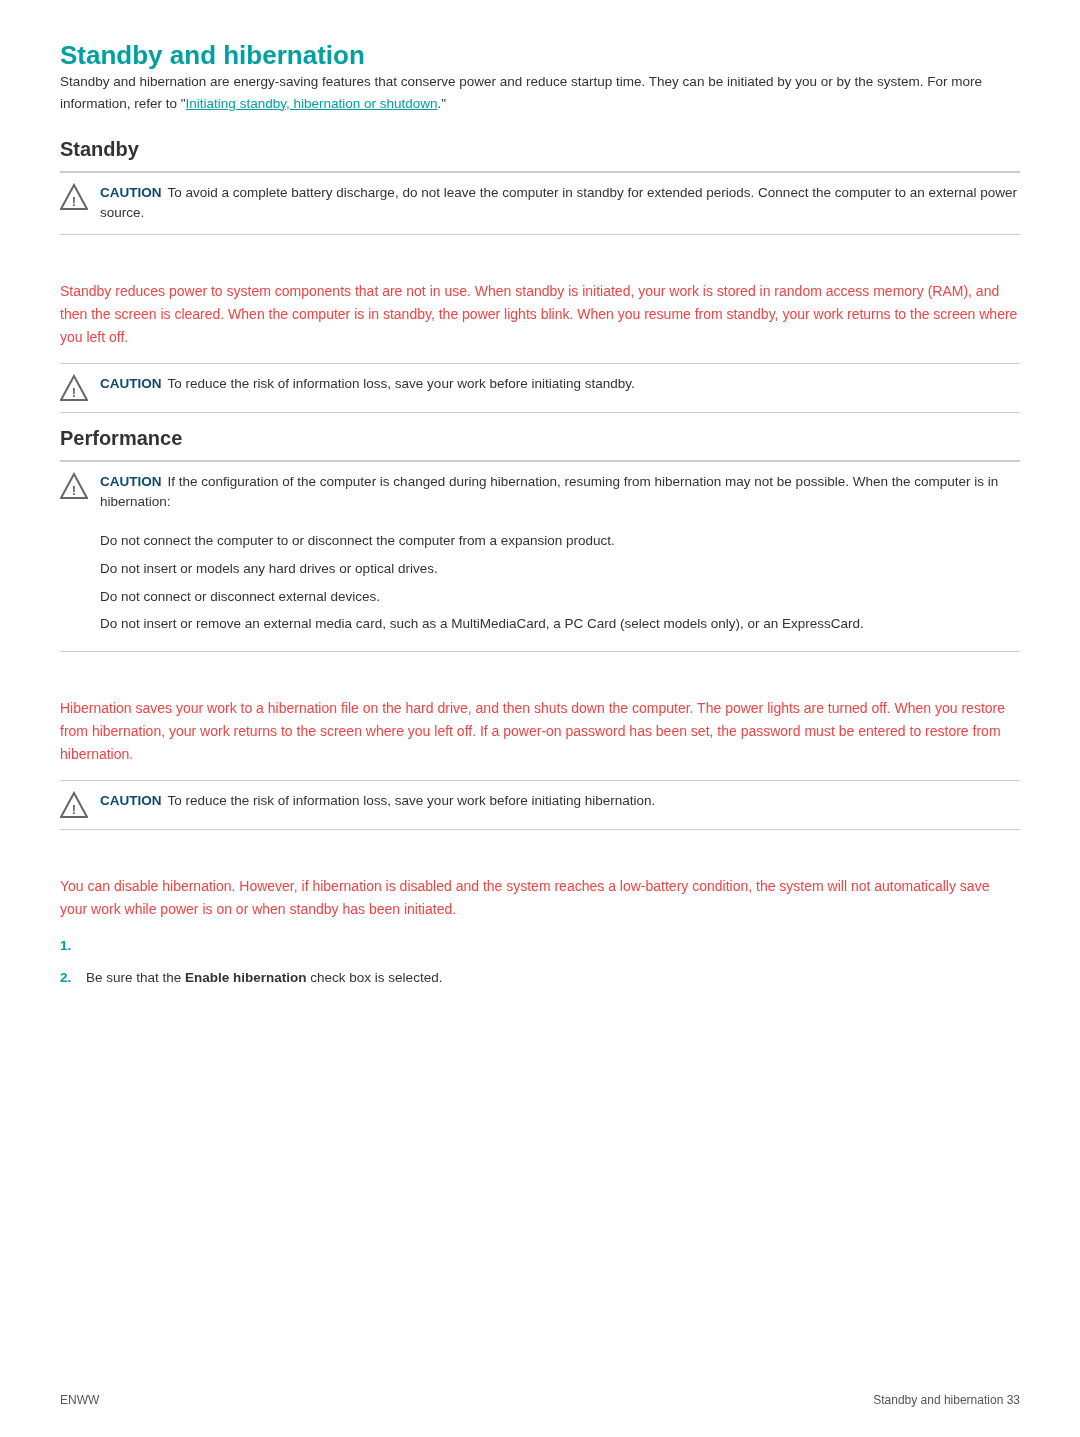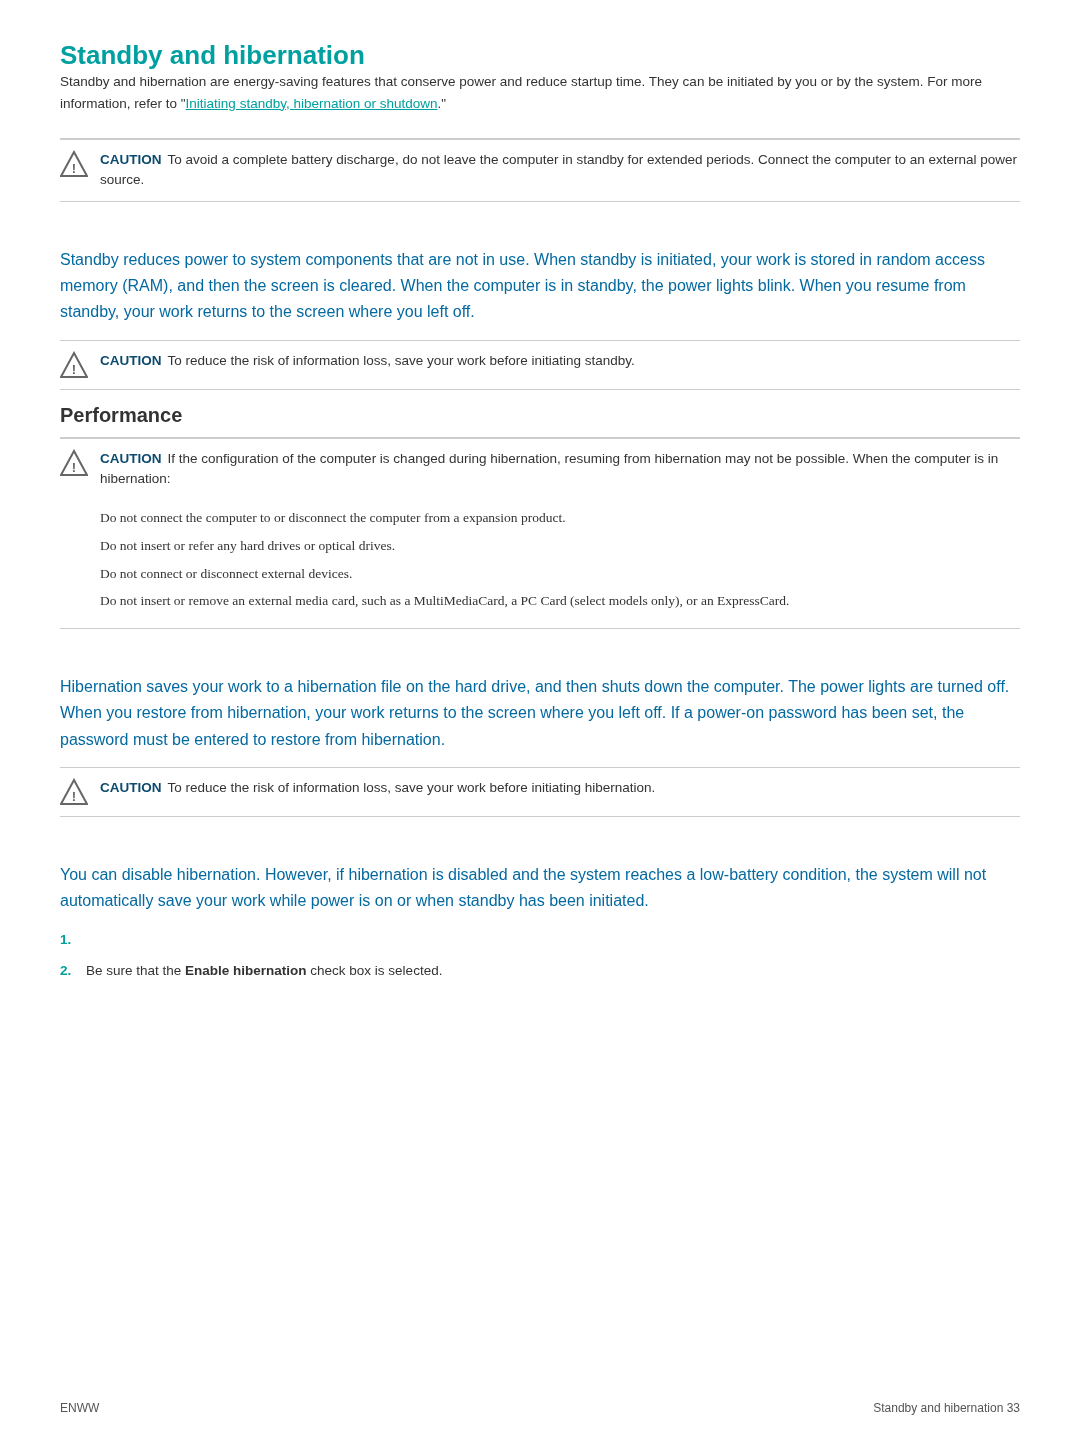--- a/index.html
+++ b/index.html
@@ -80,42 +80,41 @@
       color: #333;
     }
 
     .caution-label {
       font-weight: bold;
       color: #0c4a6e;
       margin-right: 6px;
     }
 
     .body-text {
-      font-size: 16px;
+      font-size: 14px;
       line-height: 1.65;
       margin-bottom: 14px;
-      color: #0369a1;
+      color: #ef4444;
       margin-top: 45px;
     }
 
     .caution-box.multi-content {
       flex-direction: column;
     }
 
     .caution-box.multi-content .caution-header {
       display: flex;
       align-items: flex-start;
       gap: 12px;
     }
 
     .caution-box.multi-content .caution-bullets {
       margin-left: 40px;
       margin-top: 6px;
       list-style: none;
-      font-family: Liberation Serif, serif;
     }
 
     .caution-box.multi-content .caution-bullets li {
       font-size: 13.5px;
       line-height: 1.6;
       color: #333;
       margin-bottom: 6px;
       padding-left: 0;
     }
 
@@ -135,21 +134,21 @@
     }
 
     .ordered-list .num {
       color: #00a0a0;
       font-weight: bold;
       min-width: 16px;
     }
 
     .footer {
       position: absolute;
-      bottom: 22px;
+      bottom: 30px;
       left: 60px;
       right: 60px;
       display: flex;
       justify-content: space-between;
       font-size: 12px;
       color: #555;
     }
 
     .section-wrapper {
       margin-bottom: 8px;
@@ -158,20 +157,21 @@
 </head>
 <body>
 
 <h1 class="page-title">Standby and hibernation</h1>
 
 <p class="intro-text">
   <span>Standby and hibernation are energy-saving features that conserve power and reduce startup time. They can be initiated by you or by the system. For more information, refer to "</span><a href="#">Initiating standby, hibernation or shutdown</a><span>."</span>
 </p>
 
 <div class="section-wrapper">
+  <h2 class="section-heading">Standby</h2>
   <hr class="divider">
 
   <div class="caution-box">
     <div class="caution-icon">
       <svg viewBox="0 0 28 28" xmlns="http://www.w3.org/2000/svg">
         <polygon points="14,2 27,26 1,26" fill="none" stroke="#666" stroke-width="2"></polygon>
         <text x="14" y="23" text-anchor="middle" font-size="13" font-weight="bold" fill="#666">!</text>
       </svg>
     </div>
     <div class="caution-content">
@@ -205,21 +205,21 @@
           <polygon points="14,2 27,26 1,26" fill="none" stroke="#666" stroke-width="2"></polygon>
           <text x="14" y="23" text-anchor="middle" font-size="13" font-weight="bold" fill="#666">!</text>
         </svg>
       </div>
       <div class="caution-content">
         <span class="caution-label">CAUTION</span><span>If the configuration of the computer is changed during hibernation, resuming from hibernation may not be possible. When the computer is in hibernation:</span>
       </div>
     </div>
     <ul class="caution-bullets">
       <li>Do not connect the computer to or disconnect the computer from a expansion product.</li>
-      <li>Do not insert or refer any hard drives or optical drives.</li>
+      <li>Do not insert or models any hard drives or optical drives.</li>
       <li>Do not connect or disconnect external devices.</li>
       <li>Do not insert or remove an external media card, such as a MultiMediaCard, a PC Card (select models only), or an ExpressCard.</li>
     </ul>
   </div>
 
   <p class="body-text">Hibernation saves your work to a hibernation file on the hard drive, and then shuts down the computer. The power lights are turned off. When you restore from hibernation, your work returns to the screen where you left off. If a power-on password has been set, the password must be entered to restore from hibernation.</p>
 
   <div class="caution-box">
     <div class="caution-icon">
       <svg viewBox="0 0 28 28" xmlns="http://www.w3.org/2000/svg">

